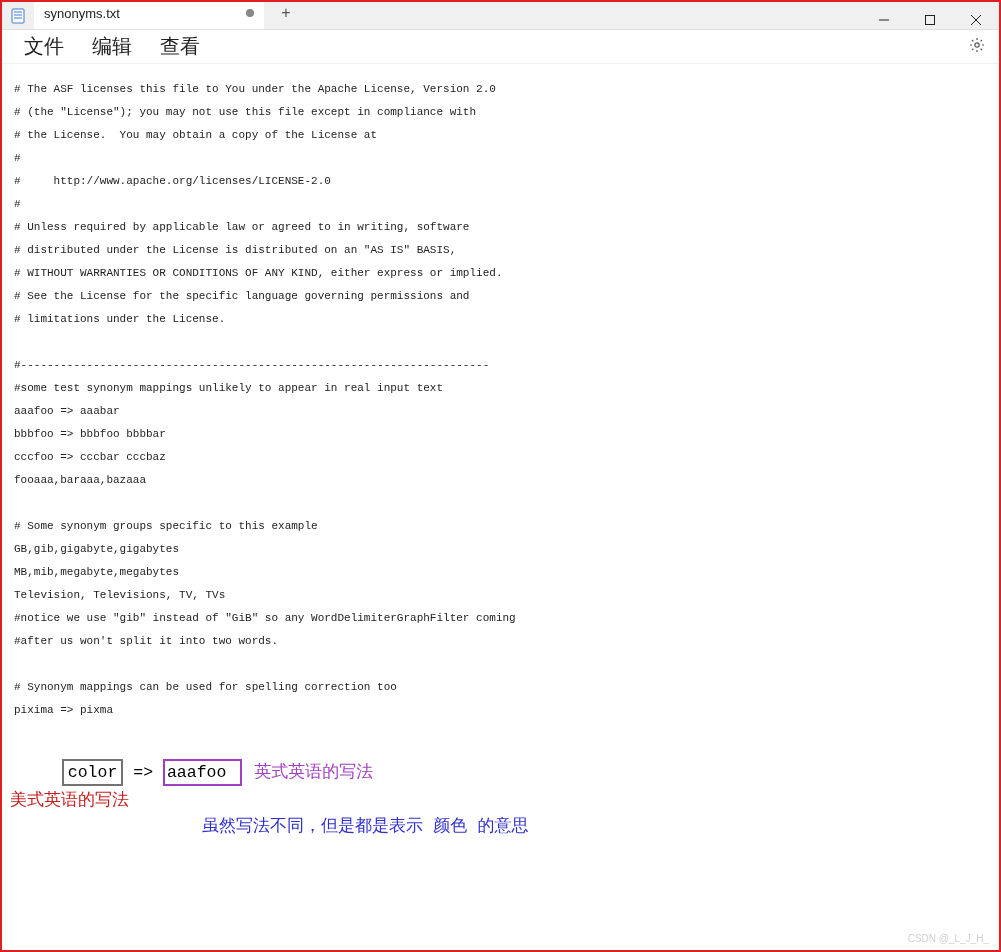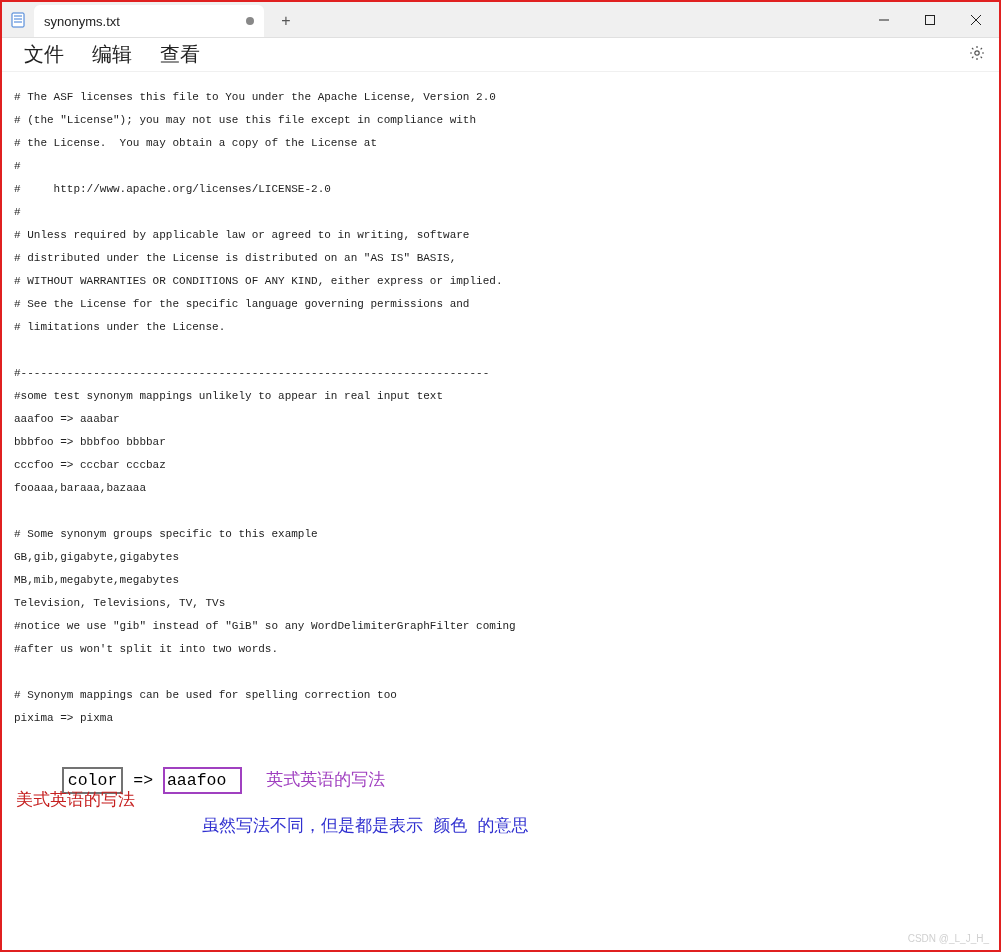--- a/index.html
+++ b/index.html
@@ -7,21 +7,21 @@
   font-family: "Segoe UI", "Microsoft YaHei", sans-serif;
   font-size: 13px;
   background: #fff;
   width: 1001px;
   height: 952px;
   border: 2px solid #e02020;
   position: relative;
   overflow: hidden;
 }
 .titlebar {
-  height: 36px;
+  height: 28px;
   background: #f0f0f0;
   display: flex;
   align-items: stretch;
   border-bottom: 1px solid #e0e0e0;
 }
 .tab-area { display: flex; align-items: flex-end; flex: 1; padding-left: 4px; }
 .file-icon {
   width: 16px; height: 16px;
   margin: 0 8px 0 4px;
   align-self: center;
@@ -110,21 +110,21 @@
 }
 .box-purple {
   border: 2px solid #a040c0;
   padding: 0 4px 0 2px;
   display: inline-block;
 }
 .annot-purple {
   color: #a040c0;
   font-family: Liberation Mono, monospace;
   font-size: 17px;
-  margin-left: 24px;
+  margin-left: 12px;
 }
 .annot-red {
   color: #c62020;
   font-family: "Microsoft YaHei", sans-serif;
   font-size: 17px;
   position: absolute;
 }
 .annot-blue {
   color: #3030d0;
   font-family: "Microsoft YaHei", sans-serif;
@@ -218,16 +218,16 @@
 #after us won't split it into two words.
 
 # Synonym mappings can be used for spelling correction too
 pixima =&gt; pixma
 </div>
 
 <div class="annot-line">
   <span class="box-red">color</span><span> =&gt; </span><span class="box-purple">aaafoo </span><span class="annot-purple">英式英语的写法</span>
 </div>
 
-<div class="annot-red" style="left:14px; top:786px;">美式英语的写法</div>
+<div class="annot-red" style="left:8px; top:786px;">美式英语的写法</div>
 <div class="annot-blue" style="left:200px; top:812px;font-family:Liberation Mono, monospace;">虽然写法不同，但是都是表示 颜色 的意思</div>
 
 <div class="watermark">CSDN @_L_J_H_</div>
 
 </body></html>

